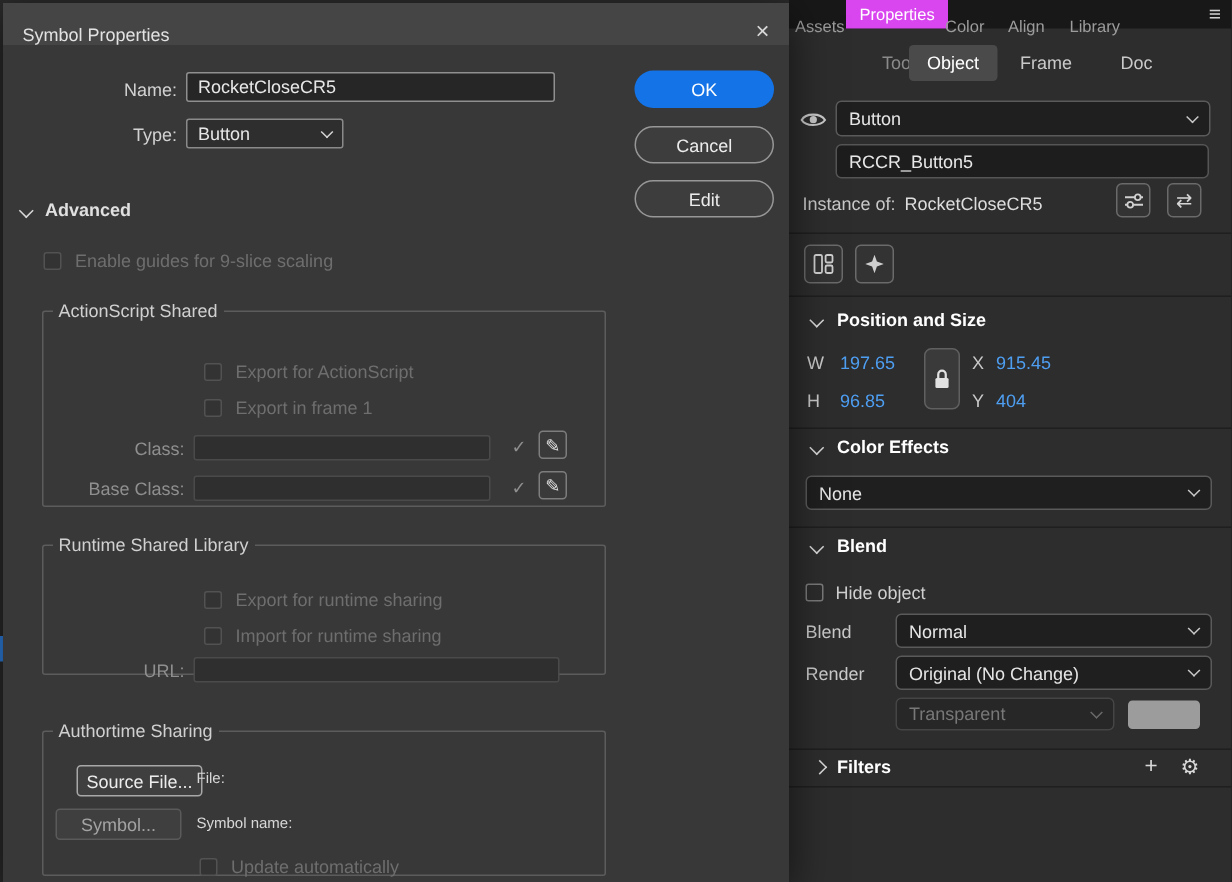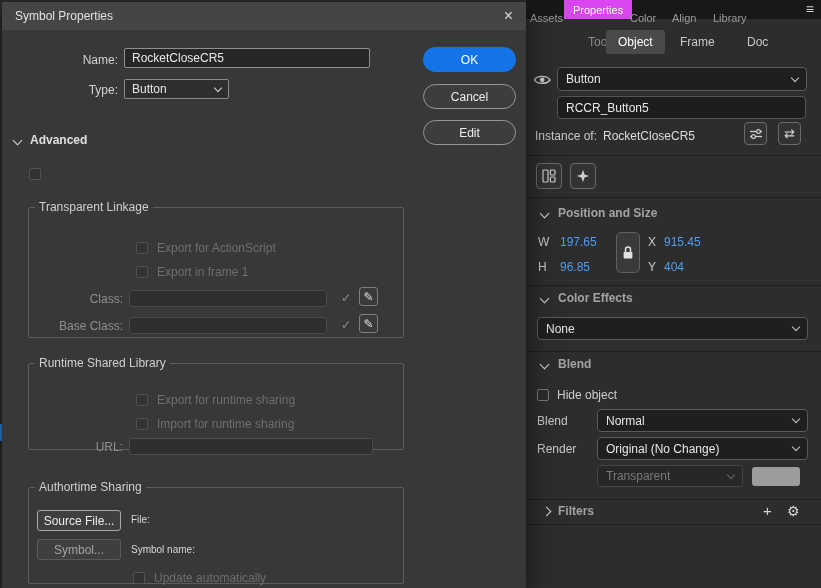--- a/index.html
+++ b/index.html
@@ -29,21 +29,21 @@
              transform:rotate(45deg); margin-top:-3px; flex:0 0 auto; }
   .dd.disabled { color:#787878; border-color:#454545; background:#272727; }
   .dd.disabled .car { border-color:#6a6a6a; }
 
   .field { position:absolute; background:#1d1d1d; border:1px solid #555555; border-radius:4px;
            color:#e8e8e8; padding:0 8px; display:flex; align-items:center; }
 
   .iconbtn { position:absolute; border:1px solid #6a6a6a; border-radius:4px; background:#333333;
              display:flex; align-items:center; justify-content:center; color:#d5d5d5; }
 
-  .sect-title { position:absolute; color:#a3a3a3; font-weight:700; font-size:12px; }
+  .sect-title { position:absolute; color:#ffffff; font-weight:700; font-size:12px; }
   .chev { position:absolute; width:7px; height:7px; border-right:1.7px solid #d8d8d8; border-bottom:1.7px solid #d8d8d8; }
   .chev.down { transform:rotate(45deg); }
   .chev.right { transform:rotate(-45deg); }
 
   .dimlbl { position:absolute; color:#c9c9c9; font-size:12px; }
   .blueval { position:absolute; color:#4e9ef2; font-size:12px; }
   .lockbtn { position:absolute; width:24px; height:41px; background:#3a3a3a; border:1px solid #606060;
              border-radius:5px; display:flex; align-items:center; justify-content:center; }
 
   .cb { position:absolute; width:12px; height:12px; border:1px solid #7a7a7a; background:#2c2c2c; border-radius:2px; }
@@ -51,21 +51,21 @@
   .cblabel { position:absolute; font-size:12px; color:#cfcfcf; }
   .cblabel.dis { color:#6e6e6e; }
 
   .swatch { position:absolute; width:48px; height:19px; background:#9c9c9c; border-radius:3px; }
   .sicon { position:absolute; color:#d8d8d8; }
 
   
   .dialog { position:absolute; left:2px; top:2px; width:524px; height:586px; background:#383838;
             box-shadow:0 8px 28px rgba(0,0,0,.6); color:#d8d8d8; font-size:12px; }
   .titlebar { position:absolute; left:0; top:0; right:0; height:28px; background:#454545;
-              display:flex; align-items:center; padding:0 13px; color:#e2e2e2; font-size:12px; }
+              display:flex; align-items:flex-end; padding:0 13px; color:#e2e2e2; font-size:12px; }
   .closex { margin-left:auto; font-size:16px; color:#d8d8d8; line-height:1; cursor:default; }
 
   .dlabel { position:absolute; text-align:right; color:#d2d2d2; }
   .dfield { position:absolute; background:#262626; border:1px solid #8f8f8f; border-radius:2px;
             color:#e8e8e8; padding:0 7px; display:flex; align-items:center; }
   .ddd { position:absolute; background:#2e2e2e; border:1px solid #8a8a8a; border-radius:2px;
          display:flex; align-items:center; justify-content:space-between; padding:0 7px; color:#e6e6e6; }
   .ddd .car { width:6px; height:6px; border-right:1.5px solid #d5d5d5; border-bottom:1.5px solid #d5d5d5;
               transform:rotate(45deg); margin-top:-3px; }
 
@@ -244,23 +244,24 @@
     </div>
 
     <div class="pill primary" style="left:421px; top:45px;">OK</div>
     <div class="pill secondary" style="left:421px; top:82px;">Cancel</div>
     <div class="pill secondary" style="left:421px; top:118px;">Edit</div>
 
     <i class="chev down" style="position:absolute; left:12px; top:135px; border-color:#d8d8d8;"></i>
     <span class="abs" style="left:28px; top:131px; color:#e0e0e0; font-weight:700;">Advanced</span>
 
     <span class="cb dis" style="left:27px; top:166px;"></span>
+    <span class="cblabel dis" style="left:48px; top:165px;">Enable guides for 9-slice scaling</span>
 
     <fieldset class="grp" style="left:26px; top:198px; width:376px; height:138px;">
-      <legend>Transparent Linkage</legend>
+      <legend>ActionScript Shared</legend>
       <span class="cb dis" style="left:107px; top:28px;"></span>
       <span class="cblabel dis" style="left:128px; top:27px;">Export for ActionScript</span>
       <span class="cb dis" style="left:107px; top:52px;"></span>
       <span class="cblabel dis" style="left:128px; top:51px;">Export in frame 1</span>
 
       <span class="glabel" style="left:16px; top:78px;">Class:</span>
       <div class="gfield" style="left:100px; top:76px; width:198px;">
         <span></span>
       </div>
       <span class="gicon" style="left:312px; top:77px;">✓</span>
@@ -285,21 +286,21 @@
       <span class="cb dis" style="left:107px; top:48px;"></span>
       <span class="cblabel dis" style="left:128px; top:47px;">Import for runtime sharing</span>
       <span class="glabel" style="left:16px; top:70px;">URL:</span>
       <div class="gfield" style="left:100px; top:68px; width:244px;">
         <span></span>
       </div>
     </fieldset>
 
     <fieldset class="grp" style="left:26px; top:478px; width:376px; height:104px;">
       <legend>Authortime Sharing</legend>
-      <div class="minibtn" style="left:8px; top:16px;">Source File...</div>
+      <div class="minibtn" style="left:22px; top:16px;">Source File...</div>
       <span class="flabel" style="left:102px; top:20px;">File:</span>
       <div class="minibtn dis" style="left:8px; top:45px;">Symbol...</div>
       <span class="flabel" style="left:102px; top:50px;">Symbol name:</span>
       <span class="cb dis" style="left:104px; top:78px;"></span>
       <span class="cblabel dis" style="left:125px; top:77px;">Update automatically</span>
     </fieldset>
 
   </div>
 </div>
 

